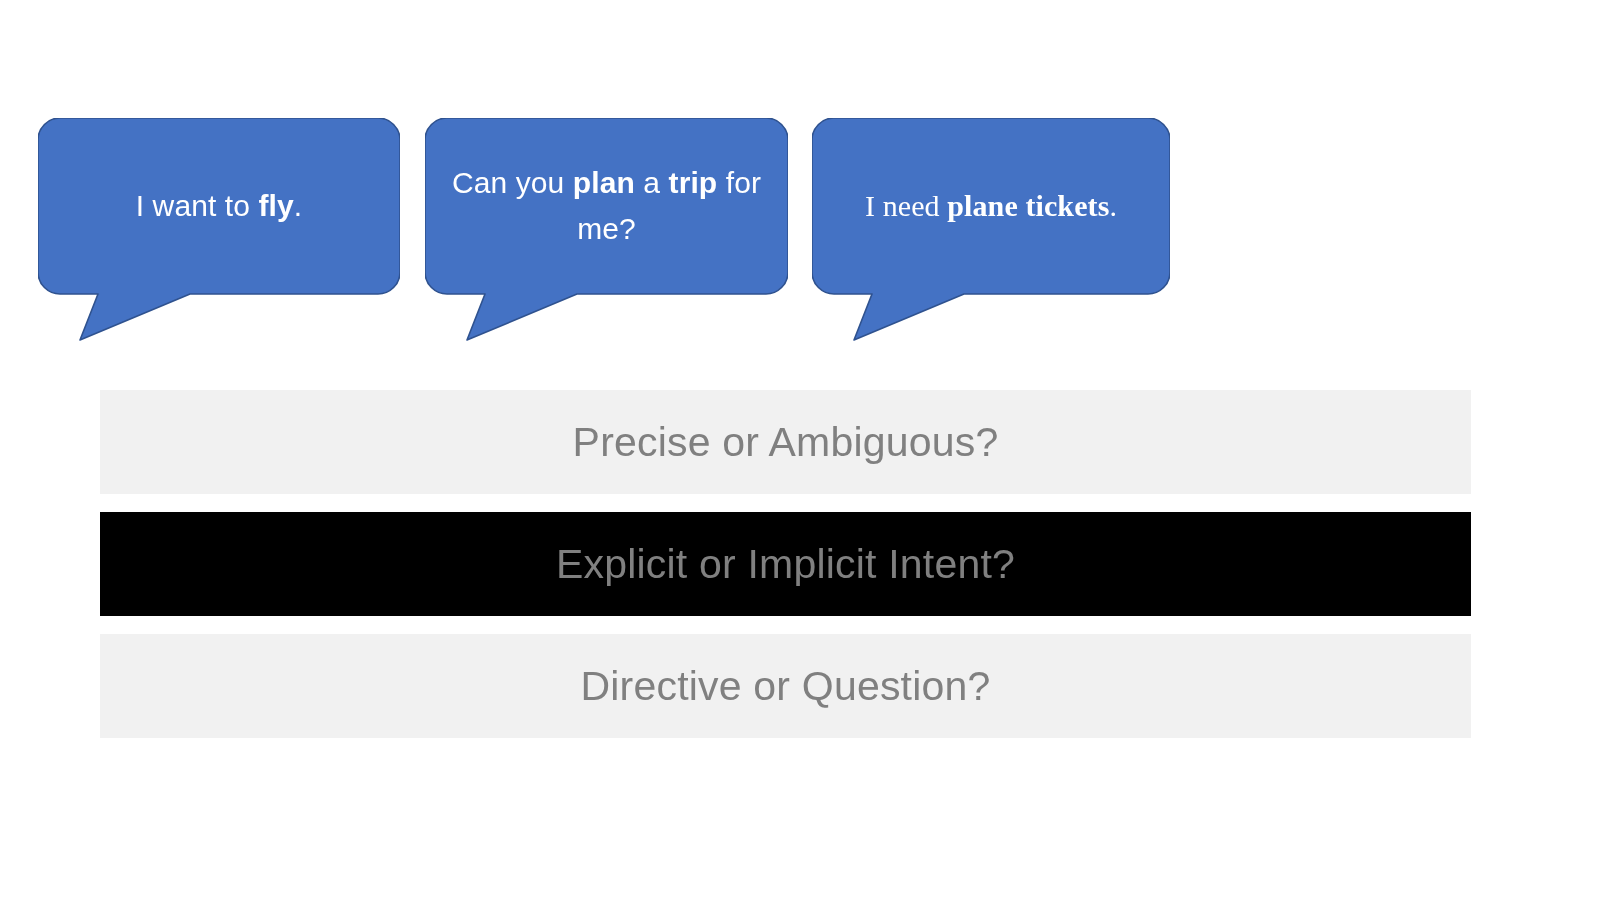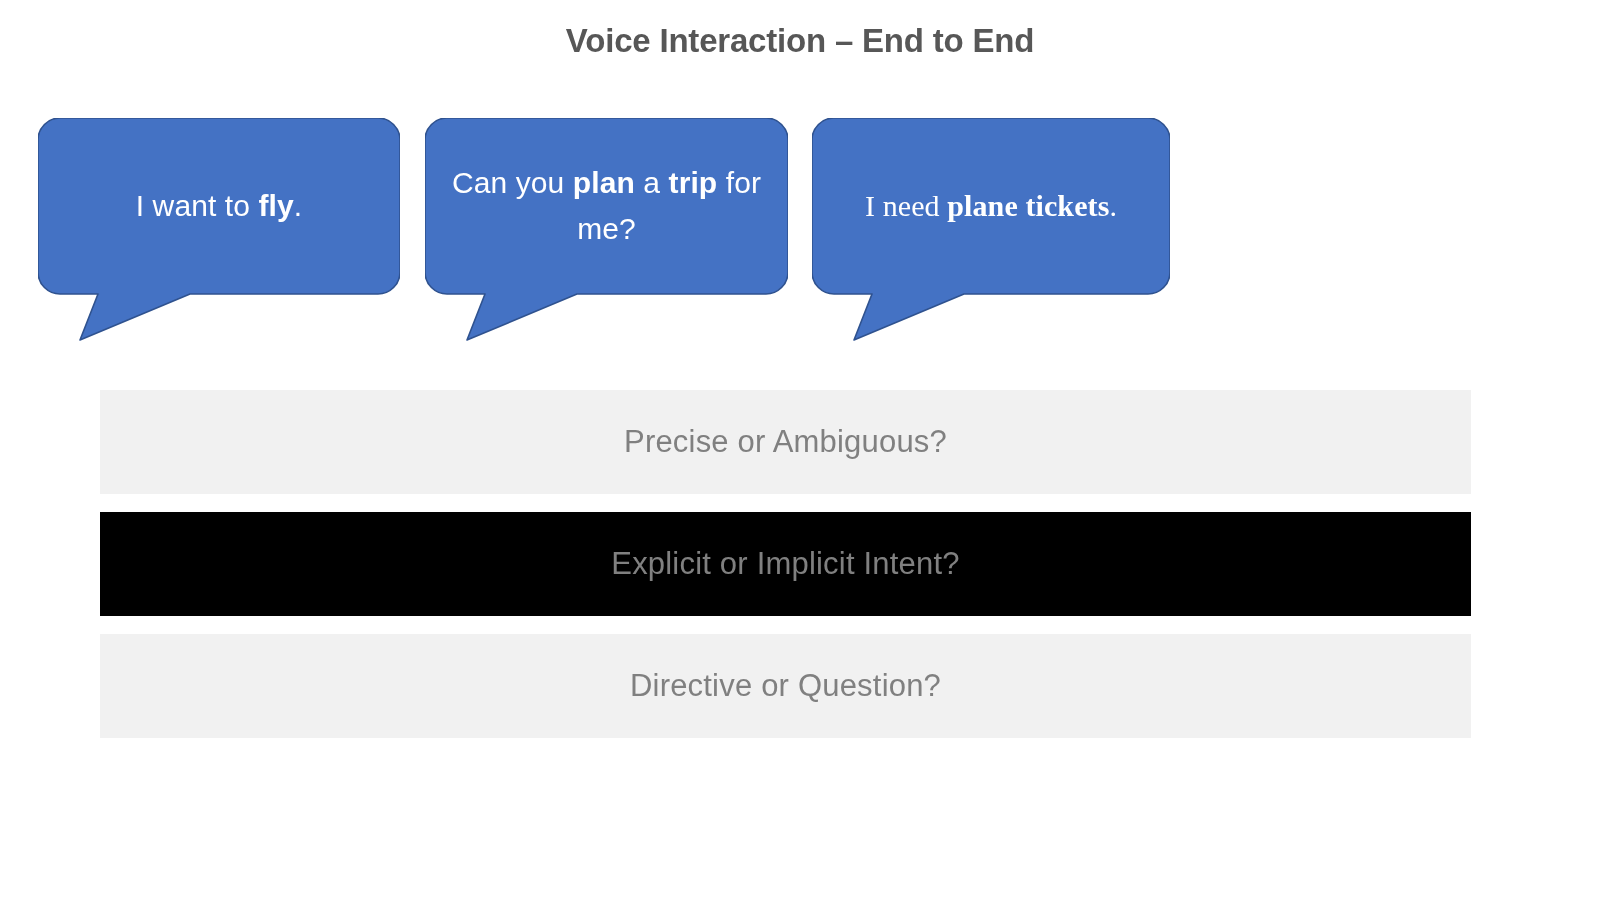--- a/index.html
+++ b/index.html
@@ -86,31 +86,30 @@
     width: 1371px;
     height: 104px;
     background: #F1F1F1;
     display: flex;
     align-items: center;
     justify-content: center;
     margin-bottom: 18px;
   }
   .bar:last-child { margin-bottom: 4px; }
   .bar-label {
-    font-size: 31px;
+    font-size: 41px;
     color: #808080;
     letter-spacing: 0.2px;
   }
 </style>
 </head>
 <body>
 
 <div class="slide">
 
-  <div class="slide-title">Voice Interaction – End to End</div>
 
   <div class="bubbles">
       <div class="bubble-wrap" style="left: 425px; width: 363px;">
         <svg class="bubble-svg" width="363" height="230" viewBox="0 0 363 230">
           <path d="M 22 0 H 341 A 22 22 0 0 1 363 22 V 154 A 22 22 0 0 1 341 176 H 152 L 42 222 L 60 176 H 22 A 22 22 0 0 1 0 154 V 22 A 22 22 0 0 1 22 0 Z" fill="#4472C4" stroke="#2F528F" stroke-width="1.6" stroke-linejoin="round"></path>
         </svg>
         <div class="bubble-text" style="color: rgb(255, 255, 255);">
           <div><span>Can you </span><b>plan</b><span> a </span><b>trip</b><span> for me?</span></div>
         </div>
       </div>

